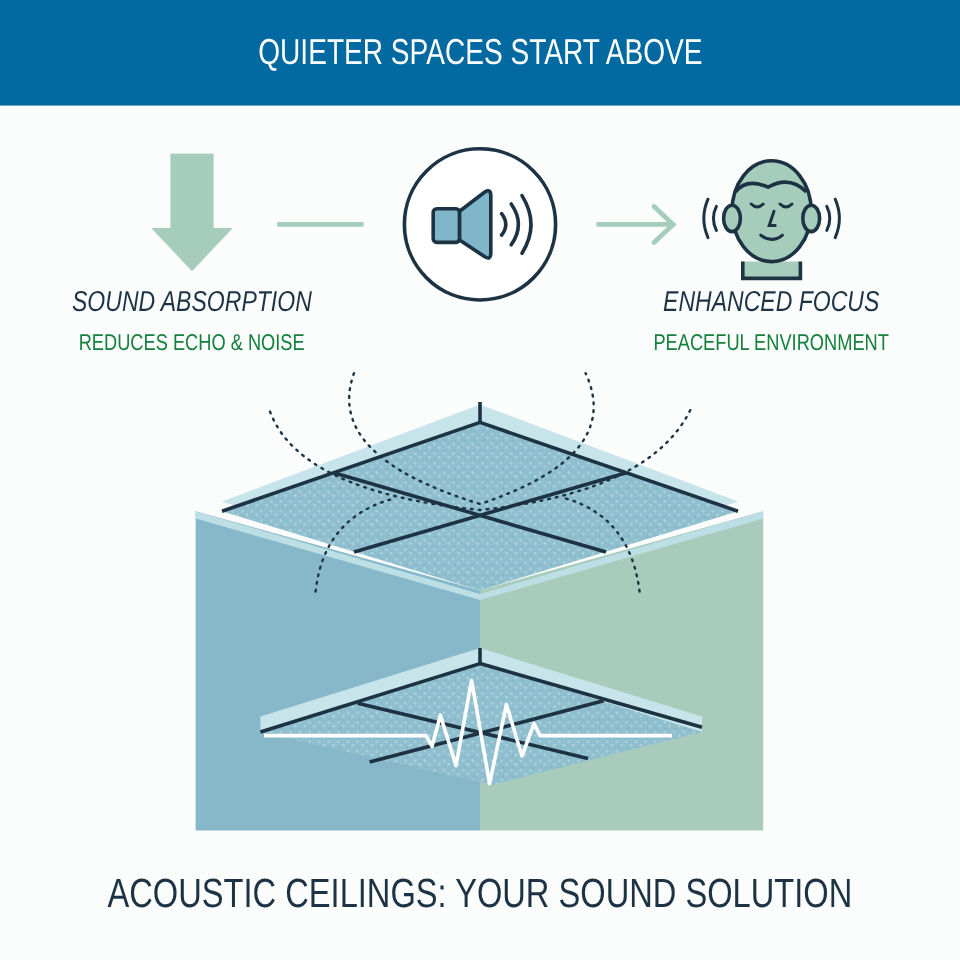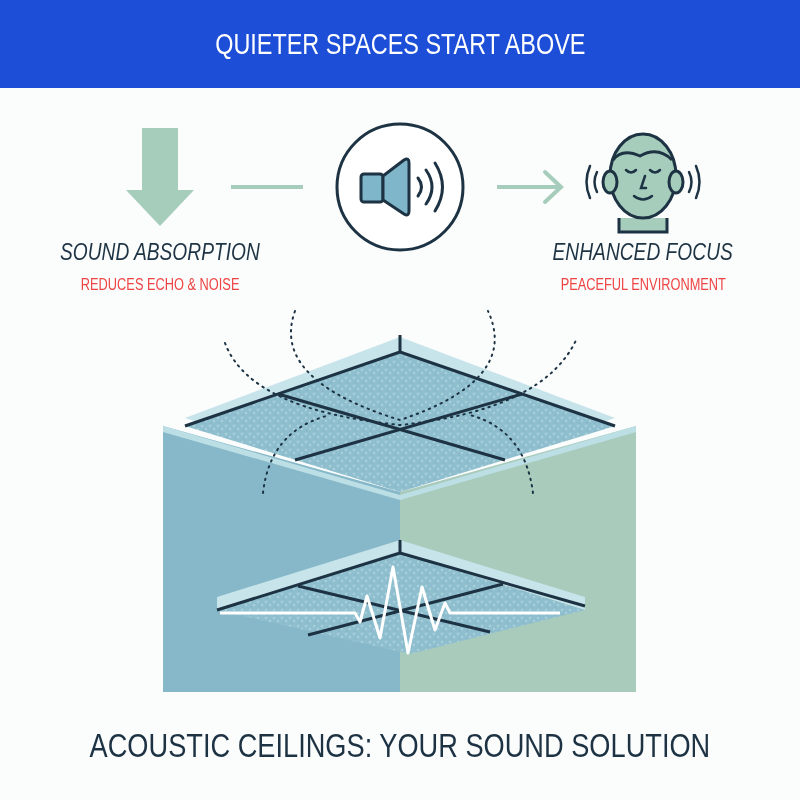--- a/index.html
+++ b/index.html
@@ -2,33 +2,33 @@
 <html><head>
 <meta charset="utf-8">
 <style>
   html, body { margin: 0; padding: 0; }
   body {
     width: 800px; height: 800px; background: #fbfcfc; position: relative; overflow: hidden;
     font-family: "Liberation Sans", "DejaVu Sans", sans-serif;
   }
   .banner {
     position: absolute; left: 0; top: 0; width: 800px; height: 88px;
-    background: #1d4ed8; display: flex; align-items: center; justify-content: center;
+    background: #0369a1; display: flex; align-items: center; justify-content: center;
   }
   .banner-title {
     color: #ffffff; font-family: "Liberation Sans Narrow", "Liberation Sans", sans-serif;
     font-size: 30px; letter-spacing: 0px; transform: scaleX(0.78); white-space: nowrap;
     font-weight: normal;
   }
   .condensed { display: inline-block; transform: scaleX(0.8); transform-origin: center; white-space: nowrap; }
   .label-title {
     position: absolute; color: #1d3344; font-size: 24px; text-align: center; width: 320px; font-style: italic;
   }
   .label-sub {
-    position: absolute; color: #ef4444; font-size: 16px; text-align: center; width: 320px;
+    position: absolute; color: #15803d; font-size: 19px; text-align: center; width: 320px;
   }
   .footer-title {
     position: absolute; left: 0; top: 726px; width: 800px; text-align: center;
     color: #1d3344; font-size: 34px;
   }
   svg { position: absolute; left: 0; top: 0; }
 </style>
 </head>
 <body>
 

